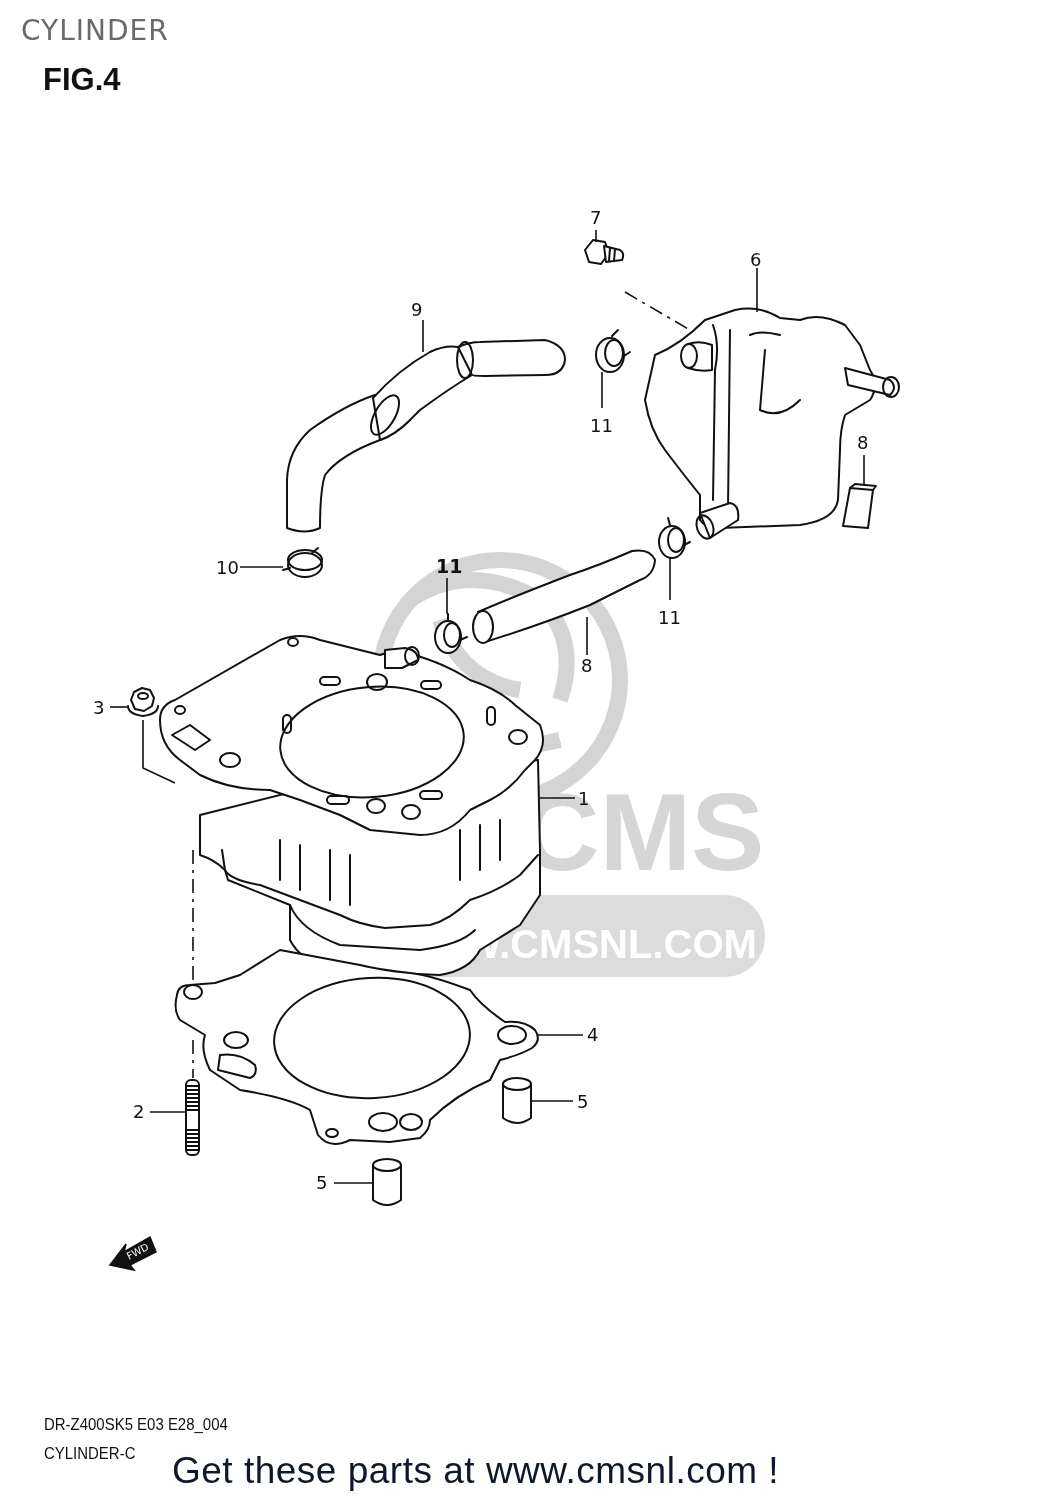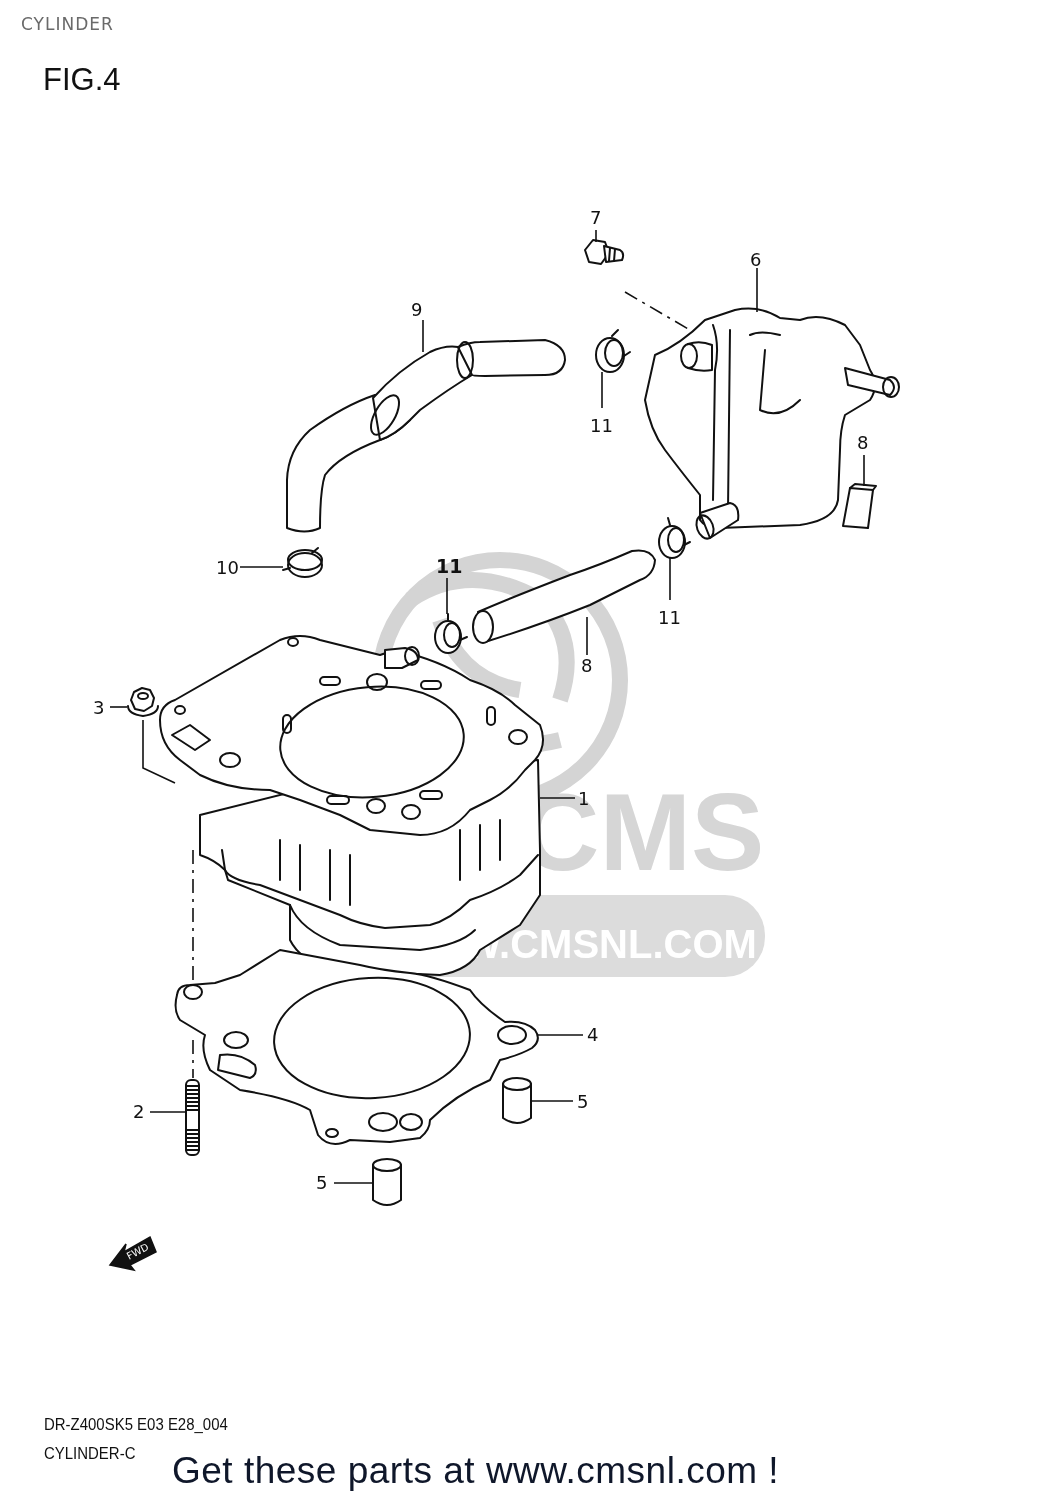--- a/index.html
+++ b/index.html
@@ -1,18 +1,18 @@
 <!DOCTYPE html>
 <html><head>
 <meta charset="utf-8">
 <style>
   html, body { margin: 0; padding: 0; background: #ffffff; }
   body { width: 1058px; height: 1500px; position: relative; overflow: hidden; font-family: "DejaVu Sans", sans-serif; }
-  .page-title { position: absolute; left: 21px; top: 14px; font-size: 17px; color: #6a6a6a; letter-spacing: 1px; font-family: "DejaVu Sans", sans-serif; text-align: right; }
-  .fig-title { position: absolute; left: 43px; top: 62px; font-size: 31px; font-weight: normal; color: #111; font-family: "Liberation Sans", sans-serif; }
+  .page-title { position: absolute; left: 21px; top: 14px; font-size: 28px; color: #6a6a6a; letter-spacing: 1px; font-family: "DejaVu Sans", sans-serif; text-align: right; }
+  .fig-title { position: absolute; left: 43px; top: 62px; font-size: 31px; font-weight: bold; color: #111; font-family: "Liberation Sans", sans-serif; }
   svg.drawing { position: absolute; left: 0; top: 0; }
   .ln { fill: none; stroke: #111; stroke-width: 2; stroke-linejoin: round; stroke-linecap: round; }
   .fl { fill: #fff; stroke: #111; stroke-width: 2; stroke-linejoin: round; }
   .leader { fill: none; stroke: #111; stroke-width: 1.6; }
   .dash { fill: none; stroke: #111; stroke-width: 1.6; stroke-dasharray: 14 6 3 6; }
   .callout { font-family: "DejaVu Sans", sans-serif; font-size: 18px; fill: #111; }
   .callout-b { font-family: "DejaVu Sans", sans-serif; font-size: 19px; font-weight: bold; fill: #111; }
   .wm { fill: none; stroke: #d4d4d4; stroke-width: 16; }
   .wm-text { font-family: "Liberation Sans", sans-serif; font-weight: bold; fill: #d6d6d6; }
   .footer-code { position: absolute; left: 44px; top: 1415px; font-size: 17px; color: #111; font-family: "Liberation Sans", sans-serif; transform: scaleX(0.88); transform-origin: left; }

